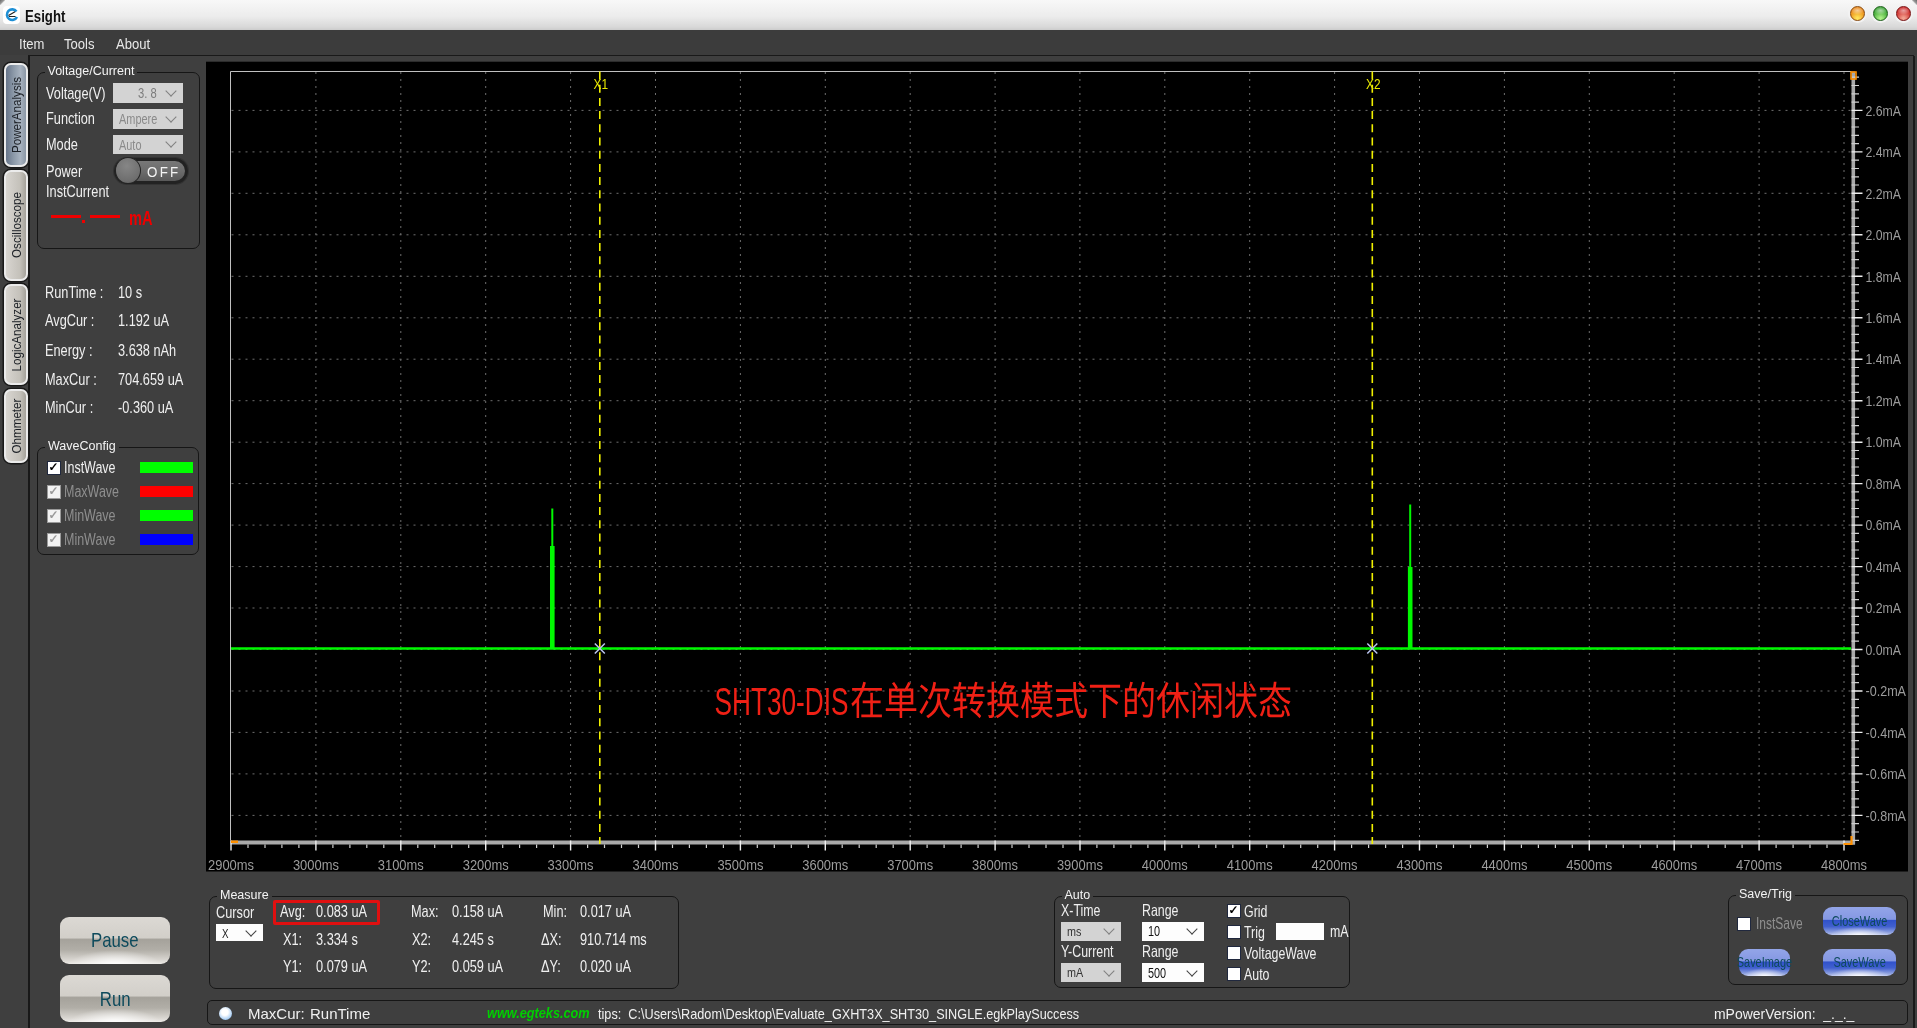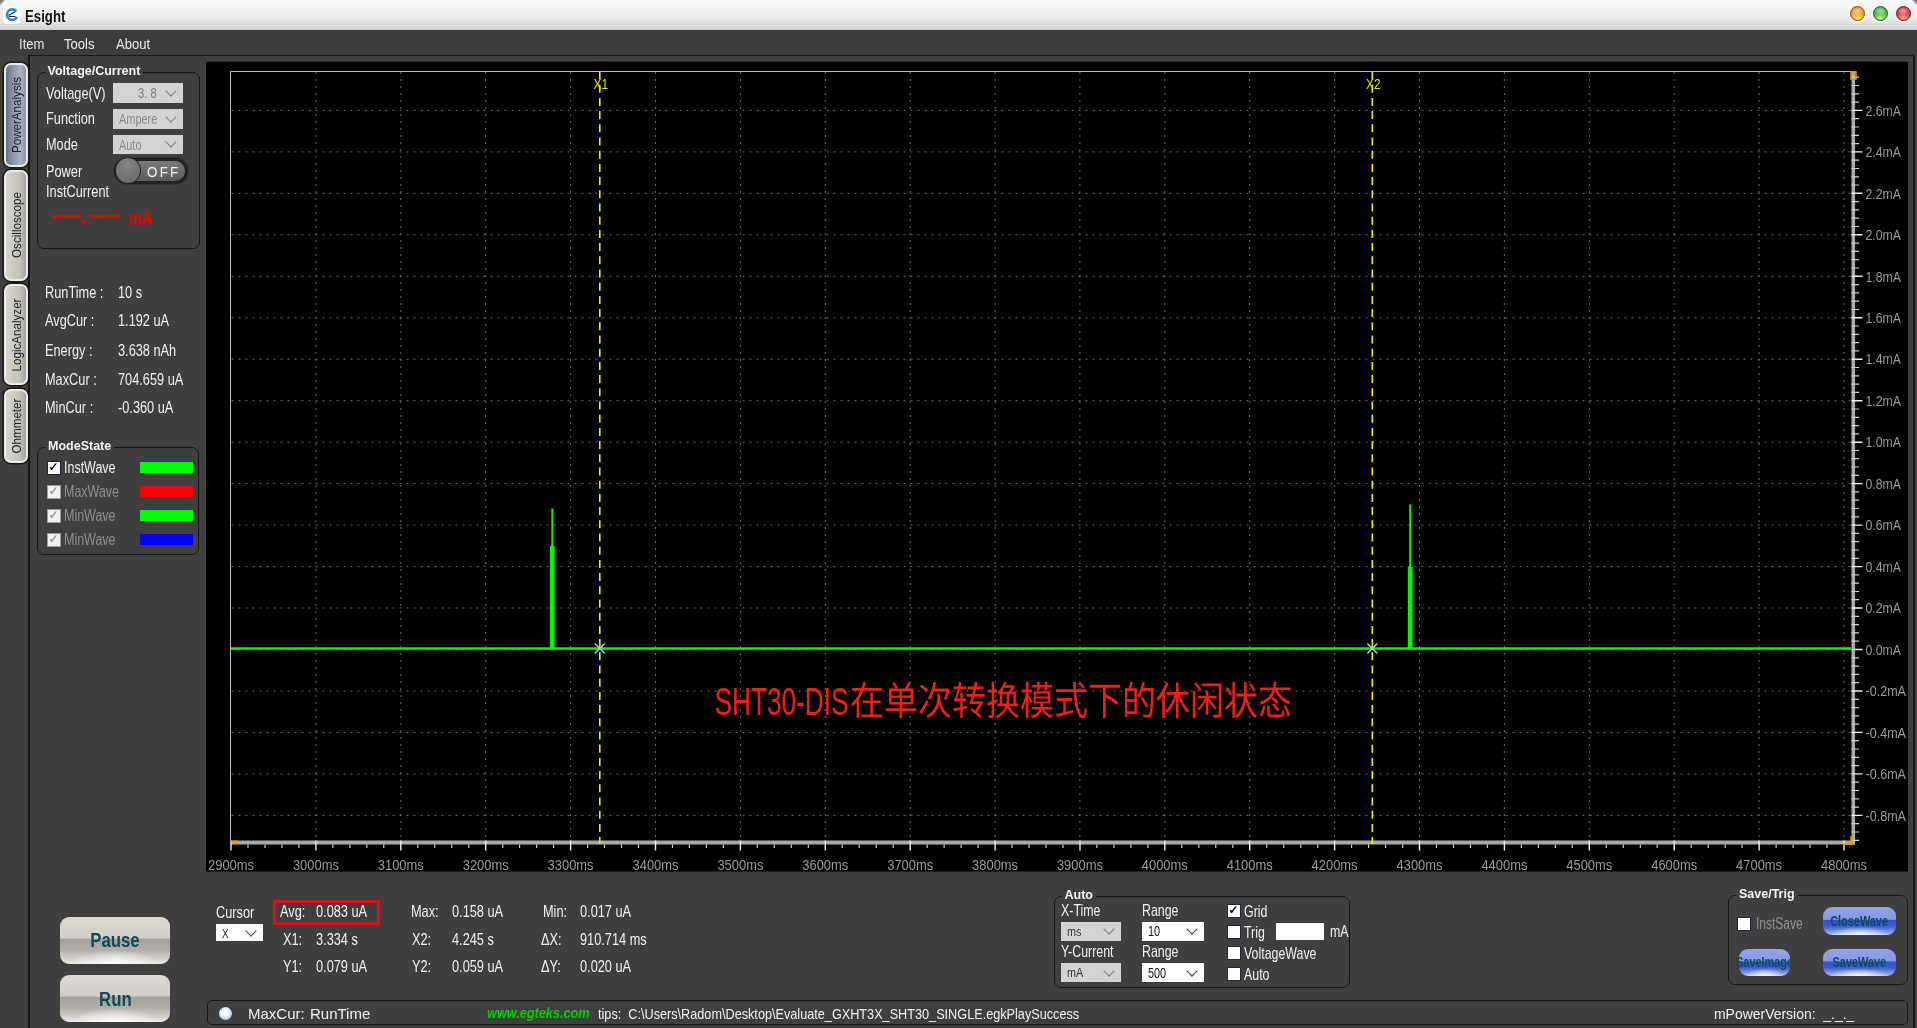--- a/index.html
+++ b/index.html
@@ -1,26 +1,26 @@
 <!DOCTYPE html>
 <html><head><meta charset="utf-8"><style>
 *{margin:0;padding:0;box-sizing:border-box}
 html,body{width:1917px;height:1028px;overflow:hidden;background:#3f3f3f;font-family:"Liberation Sans",sans-serif}
 #w{position:absolute;left:0;top:0;width:1917px;height:1028px}
 .abs{position:absolute}
 .t{position:absolute;white-space:nowrap;color:#f0f0f0;font-size:17px;transform:scaleX(0.75);transform-origin:0 50%;line-height:1}
 .grp{position:absolute;border:1.5px solid #161616;border-radius:7px}
-.grp>b{position:absolute;top:-8px;left:7px;background:#3f3f3f;padding:0 3px;font-weight:700;font-size:12.5px;color:#f4f4f4;white-space:nowrap;line-height:1.1}
+.grp>b{position:absolute;top:-8px;left:7px;background:#3f3f3f;padding:0 3px;font-weight:400;font-size:12.5px;color:#f4f4f4;white-space:nowrap;line-height:1.1}
 .dd{position:absolute;background:#d3d3d3;}
 .ddw{position:absolute;background:#fdfdfd;}
 .chev{position:absolute;width:8px;height:8px;border-right:1.6px solid #777;border-bottom:1.6px solid #777;transform:rotate(45deg)}
 .cb{position:absolute;width:14px;height:14px;background:#fff;border:1.6px solid #20283e;font-size:12px;line-height:11px;text-align:center;color:#000;font-weight:700}
 .tab{position:absolute;left:4px;width:24px;border:2px solid #ebebeb;border-radius:7px;box-shadow:0 0 0 1.5px #191919}
 .tab>span{position:absolute;left:50%;top:50%;white-space:nowrap;font-size:13.5px;color:#1c2026;transform:translate(-50%,-50%) rotate(-90deg) scaleX(0.86)}
-.btn{position:absolute;border-radius:9px;display:flex;align-items:center;justify-content:center;font-weight:700;color:#0d4a5c}
+.btn{position:absolute;border-radius:9px;display:flex;align-items:center;justify-content:center;font-weight:400;color:#0d4a5c}
 .btnblue{background:radial-gradient(ellipse 60% 45% at 50% 102%,#ffffff 0%,rgba(255,255,255,0) 70%),linear-gradient(180deg,#93a5e8 0%,#8598e3 44%,#3152cb 48%,#4160cf 70%,#93a5e0 92%,#b8c4ee 100%)}
 .btngray{background:radial-gradient(ellipse 60% 45% at 50% 102%,#ffffff 0%,rgba(255,255,255,0) 70%),linear-gradient(180deg,#dcd9d4 0%,#d2cfc9 44%,#a5a29b 48%,#b1aea7 70%,#dad7d2 92%,#eceae6 100%)}
 .sw{position:absolute;width:53.5px;height:11px}
 </style></head><body>
 <div id="w">
 
 <div class="abs" style="left:0;top:0;width:1917px;height:30px;background:linear-gradient(180deg,#f8f8f8 0%,#ececec 55%,#d8d8d8 90%,#cccccc 100%)"></div>
 <div class="abs" style="left:3px;top:6px;width:17px;height:18px;background:#fff;border-radius:4px"></div>
 <svg class="abs" style="left:4px;top:7px" width="15" height="15" viewBox="0 0 15 15">
       <path d="M12.5 4.5 A5.3 5.3 0 1 0 13 10" fill="none" stroke="#1e8fd5" stroke-width="2.6"></path>
@@ -79,21 +79,21 @@
 <div class="t" style="left:117.5px;top:283.5px">10 s</div>
 <div class="t" style="left:44.5px;top:312.3px">AvgCur :</div>
 <div class="t" style="left:117.5px;top:312.3px">1.192 uA</div>
 <div class="t" style="left:44.5px;top:341.5px">Energy :</div>
 <div class="t" style="left:117.5px;top:341.5px">3.638 nAh</div>
 <div class="t" style="left:44.5px;top:370.9px">MaxCur :</div>
 <div class="t" style="left:117.5px;top:370.9px">704.659 uA</div>
 <div class="t" style="left:44.5px;top:399.1px">MinCur :</div>
 <div class="t" style="left:117.5px;top:399.1px">-0.360 uA</div>
 <div class="grp" style="left:37px;top:447px;width:162px;height:108px">
-      <b>ModeState</b>
+      <b>WaveConfig</b>
     </div>
 <div class="cb" style="left:46.5px;top:461.1px;background:#fff;color:#000;border-color:#20283e">✓</div>
 <div class="t" style="left:64px;top:459.8px;font-size:16px;color:#f0f0f0;transform:scaleX(0.78)">InstWave</div>
 <div class="sw" style="left:139.5px;top:462.3px;background:#00ff00"></div>
 <div class="cb" style="left:46.5px;top:485.1px;background:#f2f2f2;color:#999;border-color:#9a9a9a">✓</div>
 <div class="t" style="left:64px;top:483.8px;font-size:16px;color:#8f8f8f;transform:scaleX(0.78)">MaxWave</div>
 <div class="sw" style="left:139.5px;top:486.3px;background:#ff0000"></div>
 <div class="cb" style="left:46.5px;top:509.09999999999997px;background:#f2f2f2;color:#999;border-color:#9a9a9a">✓</div>
 <div class="t" style="left:64px;top:507.79999999999995px;font-size:16px;color:#8f8f8f;transform:scaleX(0.78)">MinWave</div>
 <div class="sw" style="left:139.5px;top:510.29999999999995px;background:#00ff00"></div>
@@ -167,20 +167,23 @@
 <g transform="translate(-206,-61)">
         <path d="M852.1 687.9H881.9V690.8H852.1ZM862.7 700.5H880.6V703.2H862.7ZM861.3 714.4H881.9V717.2H861.3ZM870.3 692.8H872.9V715.9H870.3ZM863.3 681.8 865.9 682.6Q864.8 687.1 862.9 691.5Q861.1 695.9 858.6 699.8Q856.0 703.6 852.6 706.4Q852.5 706.0 852.3 705.5Q852.0 705.0 851.8 704.5Q851.5 704.0 851.3 703.7Q853.6 701.8 855.5 699.3Q857.4 696.8 858.9 693.9Q860.4 691.0 861.5 688.0Q862.6 684.9 863.3 681.8ZM856.6 698.1H859.1V718.0H856.6ZM899.6 690.0H902.2V718.1H899.6ZM891.5 697.7V702.0H910.7V697.7ZM891.5 691.2V695.4H910.7V691.2ZM889.0 688.6H913.3V704.5H889.0ZM885.8 708.3H916.3V711.0H885.8ZM892.0 683.2 894.2 682.0Q895.2 683.3 896.3 685.0Q897.3 686.6 897.8 687.8L895.6 689.2Q895.1 688.0 894.0 686.3Q893.0 684.5 892.0 683.2ZM908.1 682.0 910.9 683.0Q909.9 684.9 908.7 686.9Q907.5 688.8 906.5 690.2L904.3 689.2Q905.0 688.3 905.7 687.0Q906.4 685.7 907.0 684.4Q907.7 683.1 908.1 682.0ZM933.4 681.8 936.1 682.4Q935.5 685.8 934.6 689.0Q933.7 692.2 932.7 695.0Q931.6 697.7 930.3 699.8Q930.0 699.6 929.6 699.3Q929.1 698.9 928.6 698.6Q928.2 698.3 927.8 698.2Q929.1 696.2 930.2 693.6Q931.3 691.0 932.1 688.0Q932.9 685.0 933.4 681.8ZM933.1 688.5H947.7V691.5H932.0ZM946.9 688.5H947.3L947.8 688.4L949.7 689.6Q949.3 691.5 948.6 693.5Q948.0 695.4 947.4 697.2Q946.7 699.0 946.1 700.3Q945.8 700.2 945.4 699.9Q945.0 699.7 944.7 699.5Q944.3 699.2 943.9 699.1Q944.5 697.9 945.1 696.2Q945.7 694.5 946.2 692.6Q946.7 690.8 946.9 689.3ZM919.9 686.7 921.5 684.5Q922.6 685.2 923.9 686.2Q925.2 687.1 926.3 688.0Q927.4 688.9 928.1 689.8L926.5 692.2Q925.8 691.4 924.7 690.4Q923.6 689.4 922.4 688.4Q921.1 687.4 919.9 686.7ZM919.4 712.1Q920.4 710.7 921.6 708.7Q922.9 706.7 924.1 704.4Q925.4 702.2 926.5 700.0L928.5 702.0Q927.5 704.0 926.3 706.1Q925.2 708.3 924.0 710.3Q922.8 712.4 921.8 714.2ZM939.7 697.3Q940.5 701.6 941.8 705.2Q943.2 708.8 945.4 711.4Q947.6 714.0 950.7 715.3Q950.4 715.6 950.1 716.0Q949.7 716.5 949.4 717.0Q949.2 717.5 949.0 717.9Q945.7 716.3 943.4 713.4Q941.2 710.5 939.8 706.6Q938.4 702.6 937.5 697.7ZM937.3 693.4H940.1V695.9Q940.1 697.8 939.9 700.1Q939.7 702.3 939.0 704.7Q938.4 707.1 937.1 709.5Q935.8 711.9 933.6 714.1Q931.4 716.4 928.1 718.3Q927.9 718.0 927.6 717.5Q927.2 717.1 926.9 716.7Q926.5 716.3 926.2 716.0Q929.3 714.2 931.3 712.2Q933.4 710.2 934.6 708.0Q935.8 705.8 936.4 703.7Q937.0 701.5 937.2 699.5Q937.3 697.5 937.3 695.8ZM953.6 686.4H966.2V689.2H953.6ZM960.3 692.6H962.7V718.0H960.3ZM953.4 708.4Q955.1 708.1 957.3 707.6Q959.6 707.2 962.1 706.7Q964.7 706.2 967.2 705.7L967.3 708.3Q963.8 709.1 960.2 709.9Q956.7 710.7 953.9 711.3ZM954.7 701.9Q954.7 701.6 954.6 701.1Q954.4 700.6 954.3 700.1Q954.1 699.7 954.0 699.3Q954.4 699.2 954.8 698.3Q955.2 697.4 955.7 696.1Q955.9 695.5 956.3 694.0Q956.8 692.6 957.3 690.6Q957.8 688.6 958.2 686.3Q958.7 684.1 959.0 681.8L961.5 682.4Q960.9 685.6 960.1 688.8Q959.2 692.0 958.3 695.0Q957.3 697.9 956.3 700.3V700.3Q956.3 700.3 956.0 700.5Q955.8 700.7 955.5 700.9Q955.2 701.2 955.0 701.4Q954.7 701.7 954.7 701.9ZM954.7 701.9V699.4L956.1 698.6H966.2V701.3H957.2Q956.4 701.3 955.7 701.5Q955.0 701.7 954.7 701.9ZM971.1 701.2H981.3V704.0H971.1ZM980.7 701.2H981.1L981.5 701.1L983.3 702.1Q982.4 703.7 981.2 705.6Q980.0 707.6 978.7 709.5Q977.5 711.5 976.3 713.2L974.1 712.1Q975.3 710.4 976.5 708.4Q977.8 706.4 978.9 704.6Q980.0 702.8 980.7 701.6ZM970.1 709.8 971.7 707.9Q973.5 709.1 975.3 710.5Q977.1 711.9 978.7 713.3Q980.2 714.7 981.2 715.9L979.6 718.2Q978.6 717.0 977.0 715.5Q975.4 714.0 973.6 712.5Q971.8 711.0 970.1 709.8ZM975.0 681.8 977.5 682.2Q976.9 684.8 976.2 687.8Q975.6 690.8 974.8 693.7Q974.1 696.7 973.4 699.4Q972.8 702.0 972.2 704.0H969.4Q970.1 701.9 970.8 699.2Q971.6 696.4 972.3 693.4Q973.1 690.4 973.7 687.4Q974.4 684.4 975.0 681.8ZM967.8 686.5H983.4V689.2H967.8ZM966.5 693.9H984.6V696.7H966.5ZM987.2 702.8Q989.2 702.2 991.9 701.3Q994.6 700.3 997.4 699.3L997.7 702.0Q995.2 703.0 992.6 703.9Q990.0 704.9 987.9 705.7ZM987.6 689.8H997.3V692.6H987.6ZM991.6 681.8H994.1V714.5Q994.1 715.7 993.8 716.4Q993.6 717.1 993.0 717.5Q992.4 717.8 991.4 718.0Q990.4 718.1 989.0 718.1Q988.9 717.5 988.7 716.6Q988.4 715.8 988.2 715.1Q989.2 715.2 990.0 715.2Q990.8 715.2 991.0 715.2Q991.6 715.2 991.6 714.5ZM1003.4 685.3H1013.1V687.8H1003.4ZM1004.3 681.7 1006.8 682.3Q1005.7 685.3 1003.8 688.6Q1001.9 691.8 999.2 694.5Q999.0 694.2 998.7 693.8Q998.4 693.4 998.1 693.0Q997.7 692.6 997.5 692.4Q999.1 690.8 1000.5 689.0Q1001.8 687.2 1002.7 685.3Q1003.7 683.4 1004.3 681.7ZM1012.3 685.3H1012.9L1013.3 685.2L1015.0 686.5Q1014.3 687.8 1013.4 689.1Q1012.5 690.5 1011.6 691.8Q1010.6 693.0 1009.7 694.0Q1009.3 693.6 1008.8 693.2Q1008.3 692.9 1007.9 692.6Q1008.7 691.7 1009.5 690.5Q1010.4 689.3 1011.1 688.1Q1011.9 686.9 1012.3 685.9ZM997.3 703.6H1018.3V706.2H997.3ZM999.8 691.8H1015.9V704.5H1013.4V694.2H1002.2V704.5H999.8ZM1008.9 705.1Q1009.9 707.5 1011.4 709.6Q1012.8 711.6 1014.8 713.2Q1016.7 714.8 1018.9 715.7Q1018.5 716.1 1018.0 716.8Q1017.6 717.5 1017.3 718.0Q1015.0 716.9 1013.0 715.1Q1011.0 713.3 1009.4 711.0Q1007.9 708.6 1006.8 705.9ZM1006.8 693.5H1009.3V698.4Q1009.3 700.1 1009.1 702.1Q1008.8 704.0 1008.2 706.1Q1007.5 708.2 1006.2 710.3Q1004.9 712.4 1002.7 714.4Q1000.5 716.4 997.2 718.2Q996.9 717.7 996.4 717.1Q995.9 716.5 995.5 716.1Q998.7 714.5 1000.8 712.7Q1002.9 710.8 1004.1 708.9Q1005.3 707.0 1005.9 705.2Q1006.5 703.3 1006.6 701.6Q1006.8 699.8 1006.8 698.3ZM1032.3 685.1H1052.1V687.6H1032.3ZM1031.6 706.9H1052.1V709.4H1031.6ZM1037.2 681.8H1039.7V690.6H1037.2ZM1044.9 681.8H1047.4V690.6H1044.9ZM1036.0 698.5V701.4H1047.9V698.5ZM1036.0 693.6V696.4H1047.9V693.6ZM1033.7 691.3H1050.3V703.6H1033.7ZM1040.6 703.2H1043.1Q1042.9 706.1 1042.3 708.5Q1041.7 710.8 1040.5 712.7Q1039.3 714.6 1037.2 715.9Q1035.2 717.3 1032.0 718.2Q1031.8 717.7 1031.4 716.9Q1031.0 716.2 1030.6 715.8Q1033.6 715.1 1035.4 713.9Q1037.3 712.8 1038.3 711.2Q1039.4 709.7 1039.9 707.7Q1040.4 705.7 1040.6 703.2ZM1043.7 707.7Q1044.8 710.8 1047.1 712.8Q1049.5 714.9 1052.9 715.7Q1052.6 716.0 1052.3 716.4Q1052.0 716.8 1051.7 717.3Q1051.5 717.8 1051.3 718.1Q1047.7 717.0 1045.2 714.5Q1042.7 712.0 1041.5 708.2ZM1021.7 689.4H1031.9V692.2H1021.7ZM1025.9 681.8H1028.4V718.1H1025.9ZM1026.1 691.2 1027.7 691.8Q1027.3 694.2 1026.8 696.8Q1026.2 699.4 1025.5 701.8Q1024.9 704.3 1024.1 706.4Q1023.3 708.6 1022.4 710.1Q1022.3 709.7 1022.1 709.1Q1021.8 708.6 1021.6 708.1Q1021.3 707.6 1021.1 707.2Q1021.9 705.9 1022.6 704.0Q1023.4 702.2 1024.1 700.0Q1024.8 697.8 1025.3 695.6Q1025.8 693.3 1026.1 691.2ZM1028.3 693.6Q1028.6 694.1 1029.1 695.2Q1029.7 696.3 1030.4 697.6Q1031.1 698.9 1031.7 700.0Q1032.2 701.1 1032.4 701.6L1030.8 703.7Q1030.6 702.9 1030.1 701.7Q1029.5 700.4 1029.0 699.1Q1028.4 697.7 1027.9 696.6Q1027.3 695.4 1027.0 694.8ZM1078.1 683.8 1079.8 682.1Q1080.7 682.8 1081.7 683.6Q1082.6 684.5 1083.4 685.3Q1084.3 686.2 1084.8 686.9L1083.0 688.7Q1082.5 688.0 1081.7 687.1Q1080.9 686.3 1079.9 685.4Q1079.0 684.5 1078.1 683.8ZM1055.9 689.2H1086.2V692.1H1055.9ZM1057.1 698.0H1072.1V700.9H1057.1ZM1063.2 699.5H1065.7V713.6H1063.2ZM1056.0 714.0Q1058.1 713.6 1060.8 712.9Q1063.6 712.3 1066.7 711.5Q1069.9 710.7 1073.0 710.0L1073.2 712.6Q1070.3 713.4 1067.4 714.2Q1064.4 715.0 1061.7 715.7Q1059.0 716.4 1056.8 717.0ZM1073.2 682.0H1075.9Q1075.9 687.5 1076.2 692.5Q1076.5 697.4 1077.2 701.6Q1077.8 705.7 1078.7 708.8Q1079.6 711.8 1080.7 713.5Q1081.8 715.1 1083.1 715.1Q1083.8 715.1 1084.1 713.4Q1084.5 711.6 1084.6 707.7Q1085.1 708.1 1085.7 708.6Q1086.3 709.1 1086.9 709.3Q1086.7 712.8 1086.2 714.7Q1085.8 716.6 1085.0 717.4Q1084.2 718.2 1082.9 718.2Q1081.2 718.2 1079.8 716.9Q1078.4 715.5 1077.4 713.1Q1076.3 710.6 1075.5 707.3Q1074.8 703.9 1074.3 699.9Q1073.7 695.9 1073.5 691.3Q1073.2 686.8 1073.2 682.0ZM1089.9 684.7H1120.1V687.7H1089.9ZM1103.0 687.1H1105.7V718.1H1103.0ZM1104.5 696.5 1106.1 694.2Q1107.7 695.0 1109.4 696.1Q1111.1 697.1 1112.7 698.3Q1114.4 699.4 1115.9 700.5Q1117.3 701.5 1118.3 702.4L1116.5 705.1Q1115.5 704.2 1114.1 703.1Q1112.7 702.0 1111.1 700.8Q1109.4 699.6 1107.7 698.5Q1106.0 697.4 1104.5 696.5ZM1126.5 688.2H1136.8V714.0H1126.5V711.3H1134.4V690.8H1126.5ZM1124.9 688.2H1127.3V717.1H1124.9ZM1126.3 699.2H1135.7V701.8H1126.3ZM1130.2 681.7 1132.9 682.3Q1132.4 684.1 1131.8 686.0Q1131.2 688.0 1130.7 689.3L1128.6 688.7Q1128.9 687.7 1129.2 686.5Q1129.5 685.3 1129.8 684.0Q1130.0 682.7 1130.2 681.7ZM1141.6 688.0H1152.1V690.8H1141.6ZM1151.2 688.0H1153.6Q1153.6 688.0 1153.6 688.3Q1153.6 688.6 1153.6 689.0Q1153.6 689.4 1153.6 689.6Q1153.4 696.4 1153.2 701.0Q1153.0 705.7 1152.7 708.7Q1152.4 711.7 1152.1 713.4Q1151.7 715.0 1151.2 715.8Q1150.6 716.6 1150.0 717.0Q1149.4 717.3 1148.5 717.4Q1147.6 717.5 1146.2 717.5Q1144.8 717.4 1143.4 717.3Q1143.4 716.7 1143.1 715.9Q1142.9 715.1 1142.5 714.5Q1144.2 714.6 1145.6 714.7Q1147.0 714.7 1147.6 714.7Q1148.1 714.7 1148.4 714.6Q1148.8 714.5 1149.1 714.1Q1149.5 713.5 1149.8 711.9Q1150.1 710.3 1150.4 707.4Q1150.6 704.4 1150.8 699.8Q1151.0 695.2 1151.2 688.7ZM1142.3 681.7 1144.8 682.3Q1144.2 685.2 1143.3 688.1Q1142.4 690.9 1141.4 693.4Q1140.4 695.9 1139.2 697.8Q1139.0 697.5 1138.6 697.2Q1138.2 696.9 1137.8 696.6Q1137.4 696.3 1137.1 696.1Q1138.2 694.3 1139.2 692.0Q1140.2 689.7 1141.0 687.0Q1141.8 684.4 1142.3 681.7ZM1140.8 698.3 1142.8 697.0Q1143.7 698.4 1144.8 700.0Q1145.8 701.7 1146.7 703.2Q1147.6 704.8 1148.1 705.9L1146.0 707.5Q1145.5 706.3 1144.6 704.7Q1143.7 703.1 1142.7 701.4Q1141.7 699.7 1140.8 698.3ZM1176.0 682.4H1178.5V718.2H1176.0ZM1166.4 691.9H1188.4V694.8H1166.4ZM1179.4 692.8Q1180.2 695.4 1181.3 698.0Q1182.3 700.6 1183.6 703.0Q1184.9 705.4 1186.4 707.4Q1187.8 709.4 1189.3 710.8Q1189.0 711.0 1188.6 711.4Q1188.3 711.8 1187.9 712.3Q1187.6 712.7 1187.4 713.1Q1185.9 711.5 1184.4 709.4Q1183.0 707.2 1181.7 704.6Q1180.4 702.0 1179.3 699.2Q1178.2 696.4 1177.3 693.6ZM1175.2 692.9 1177.4 693.6Q1176.3 697.5 1174.7 701.3Q1173.1 705.0 1171.2 708.1Q1169.2 711.2 1167.1 713.3Q1166.9 713.0 1166.5 712.5Q1166.2 712.1 1165.8 711.7Q1165.5 711.3 1165.2 711.0Q1167.2 709.2 1169.2 706.3Q1171.1 703.4 1172.7 699.9Q1174.2 696.4 1175.2 692.9ZM1166.0 682.1 1168.5 683.0Q1167.3 686.4 1165.7 689.7Q1164.1 693.0 1162.2 695.9Q1160.3 698.8 1158.2 701.0Q1158.1 700.6 1157.8 700.1Q1157.5 699.5 1157.2 698.9Q1156.9 698.3 1156.7 698.0Q1158.6 696.1 1160.3 693.6Q1162.0 691.0 1163.5 688.1Q1165.0 685.2 1166.0 682.1ZM1162.3 692.6 1164.7 689.7 1164.8 689.7V718.1H1162.3ZM1218.8 683.5H1221.3V713.9Q1221.3 715.3 1220.9 716.1Q1220.6 716.8 1219.7 717.2Q1218.9 717.6 1217.3 717.7Q1215.8 717.8 1213.5 717.8Q1213.5 717.3 1213.3 716.8Q1213.2 716.3 1213.0 715.7Q1212.8 715.2 1212.6 714.8Q1213.8 714.8 1214.9 714.8Q1216.0 714.9 1216.8 714.8Q1217.6 714.8 1217.9 714.8Q1218.4 714.8 1218.6 714.6Q1218.8 714.4 1218.8 713.8ZM1192.8 690.9H1195.2V718.1H1192.8ZM1202.1 683.5H1220.4V686.3H1202.1ZM1194.1 683.5 1196.0 682.2Q1196.9 683.2 1197.9 684.5Q1198.9 685.8 1199.7 687.0Q1200.6 688.2 1201.1 689.3L1199.0 690.9Q1198.6 689.9 1197.7 688.6Q1196.9 687.3 1196.0 686.0Q1195.0 684.7 1194.1 683.5ZM1198.0 695.8H1216.5V698.3H1198.0ZM1205.8 690.4H1208.2V714.8H1205.8ZM1205.5 696.5 1207.3 697.1Q1206.5 699.9 1205.1 702.4Q1203.8 705.0 1202.2 707.1Q1200.6 709.2 1198.8 710.5Q1198.5 710.1 1198.0 709.4Q1197.6 708.8 1197.2 708.4Q1198.9 707.2 1200.5 705.4Q1202.1 703.5 1203.4 701.2Q1204.7 698.9 1205.5 696.5ZM1206.1 698.5 1207.8 697.0Q1209.4 698.6 1211.0 700.6Q1212.6 702.5 1214.0 704.4Q1215.4 706.3 1216.3 707.7L1214.4 709.5Q1213.6 708.0 1212.2 706.1Q1210.8 704.2 1209.2 702.2Q1207.6 700.1 1206.1 698.5ZM1236.1 693.5H1256.3V696.4H1236.1ZM1246.6 694.8Q1247.4 699.4 1248.8 703.5Q1250.1 707.6 1252.2 710.7Q1254.3 713.8 1257.1 715.6Q1256.8 715.9 1256.4 716.3Q1256.0 716.8 1255.7 717.2Q1255.4 717.7 1255.2 718.1Q1252.3 716.0 1250.2 712.6Q1248.1 709.2 1246.7 704.8Q1245.3 700.4 1244.5 695.3ZM1249.2 684.4 1251.1 683.2Q1251.9 684.2 1252.7 685.4Q1253.5 686.7 1254.2 687.9Q1254.9 689.0 1255.3 690.0L1253.2 691.5Q1252.8 690.6 1252.2 689.3Q1251.5 688.1 1250.7 686.8Q1250.0 685.5 1249.2 684.4ZM1244.0 681.9H1246.6V691.1Q1246.6 694.3 1246.2 697.8Q1245.9 701.3 1245.0 704.8Q1244.0 708.3 1242.2 711.7Q1240.3 715.1 1237.2 718.1Q1236.8 717.6 1236.2 717.1Q1235.6 716.6 1235.1 716.2Q1238.1 713.3 1239.9 710.1Q1241.7 706.9 1242.6 703.6Q1243.5 700.3 1243.8 697.1Q1244.0 693.9 1244.0 691.1ZM1232.4 681.8H1234.9V718.1H1232.4ZM1225.7 688.4 1227.6 687.0Q1228.5 688.1 1229.3 689.4Q1230.2 690.7 1230.9 691.9Q1231.6 693.2 1232.1 694.2L1230.0 695.8Q1229.6 694.8 1228.9 693.5Q1228.1 692.2 1227.3 690.9Q1226.5 689.5 1225.7 688.4ZM1225.1 707.4Q1226.6 706.0 1228.6 703.9Q1230.7 701.7 1232.8 699.5L1233.9 701.8Q1232.1 703.9 1230.1 706.0Q1228.2 708.1 1226.6 709.8ZM1259.9 687.4H1290.2V690.1H1259.9ZM1273.8 681.7H1276.5Q1276.2 684.6 1275.7 687.4Q1275.2 690.2 1274.3 692.8Q1273.3 695.3 1271.6 697.5Q1270.0 699.7 1267.4 701.4Q1264.8 703.2 1261.0 704.4Q1260.8 703.8 1260.4 703.1Q1259.9 702.3 1259.5 701.9Q1263.1 700.8 1265.6 699.3Q1268.0 697.7 1269.5 695.7Q1271.1 693.8 1271.9 691.5Q1272.8 689.2 1273.2 686.7Q1273.6 684.2 1273.8 681.7ZM1276.9 687.7Q1278.5 693.0 1281.9 696.5Q1285.4 700.1 1290.6 701.5Q1290.3 701.8 1290.0 702.3Q1289.6 702.7 1289.3 703.3Q1289.1 703.8 1288.8 704.2Q1285.2 703.0 1282.5 700.8Q1279.7 698.7 1277.7 695.5Q1275.8 692.4 1274.5 688.3ZM1271.0 698.8 1273.1 697.3Q1274.1 697.9 1275.2 698.7Q1276.2 699.5 1277.2 700.4Q1278.1 701.2 1278.7 702.0L1276.5 703.7Q1275.9 703.0 1275.0 702.1Q1274.1 701.2 1273.0 700.4Q1272.0 699.5 1271.0 698.8ZM1267.2 705.5H1269.7V713.2Q1269.7 714.1 1270.2 714.3Q1270.6 714.6 1272.3 714.6Q1272.6 714.6 1273.3 714.6Q1274.1 714.6 1275.0 714.6Q1276.0 714.6 1276.9 714.6Q1277.9 714.6 1278.7 714.6Q1279.5 714.6 1279.9 714.6Q1280.8 714.6 1281.3 714.3Q1281.7 714.0 1281.9 713.0Q1282.1 712.0 1282.2 710.0Q1282.5 710.2 1282.9 710.4Q1283.3 710.6 1283.7 710.8Q1284.2 711.0 1284.5 711.1Q1284.4 713.5 1283.9 714.9Q1283.5 716.3 1282.6 716.8Q1281.7 717.3 1280.1 717.3Q1279.8 717.3 1279.0 717.3Q1278.2 717.3 1277.2 717.3Q1276.1 717.3 1275.0 717.3Q1274.0 717.3 1273.2 717.3Q1272.4 717.3 1272.2 717.3Q1270.2 717.3 1269.1 716.9Q1268.0 716.6 1267.6 715.7Q1267.2 714.8 1267.2 713.2ZM1271.9 704.5 1273.9 703.2Q1274.9 704.2 1275.9 705.4Q1277.0 706.6 1277.9 707.7Q1278.9 708.9 1279.4 709.8L1277.3 711.4Q1276.8 710.5 1275.9 709.3Q1275.0 708.1 1273.9 706.8Q1272.9 705.6 1271.9 704.5ZM1283.5 705.7 1285.8 704.9Q1286.6 706.5 1287.5 708.4Q1288.3 710.3 1289.0 712.1Q1289.7 713.9 1290.0 715.4L1287.5 716.4Q1287.2 715.0 1286.6 713.1Q1286.0 711.3 1285.2 709.3Q1284.4 707.4 1283.5 705.7ZM1263.2 705.5 1265.5 706.4Q1265.2 708.0 1264.7 709.8Q1264.1 711.7 1263.5 713.5Q1262.9 715.2 1262.1 716.6L1259.8 715.2Q1260.6 713.9 1261.3 712.3Q1261.9 710.6 1262.4 708.8Q1262.9 707.1 1263.2 705.5Z" fill="#f02015"></path>
       </g>
 </svg>
 <div class="btn btngray" style="left:60px;top:916.5px;width:110px;height:47px;font-size:21px">
       <span style="transform:scaleX(0.8)">Pause</span>
     </div>
 <div class="btn btngray" style="left:60px;top:975px;width:110px;height:47px;font-size:21px">
       <span style="transform:scaleX(0.8)">Run</span>
     </div>
+<div class="grp" style="left:209px;top:896px;width:469.5px;height:93px">
+      <b>Measure</b>
+    </div>
 <div class="t" style="left:215.5px;top:903.5px">Cursor</div>
 <div class="ddw" style="left:216px;top:924px;width:47px;height:17px"></div>
     <div class="t" style="left:222px;top:926.5px;font-size:13px;color:#222">X</div>
     <div class="chev" style="left:247px;top:926.5px;border-color:#444"></div>
 <div class="abs" style="left:273px;top:899.5px;width:107px;height:25px;border:3.2px solid #e01010;border-radius:2px"></div>
 <div class="t" style="left:279.5px;top:903.0px">Avg:</div>
 <div class="t" style="left:316px;top:903.0px">0.083 uA</div>
 <div class="t" style="left:411px;top:903.0px">Max:</div>
 <div class="t" style="left:451.5px;top:903.0px">0.158 uA</div>
 <div class="t" style="left:543px;top:903.0px">Min:</div>

